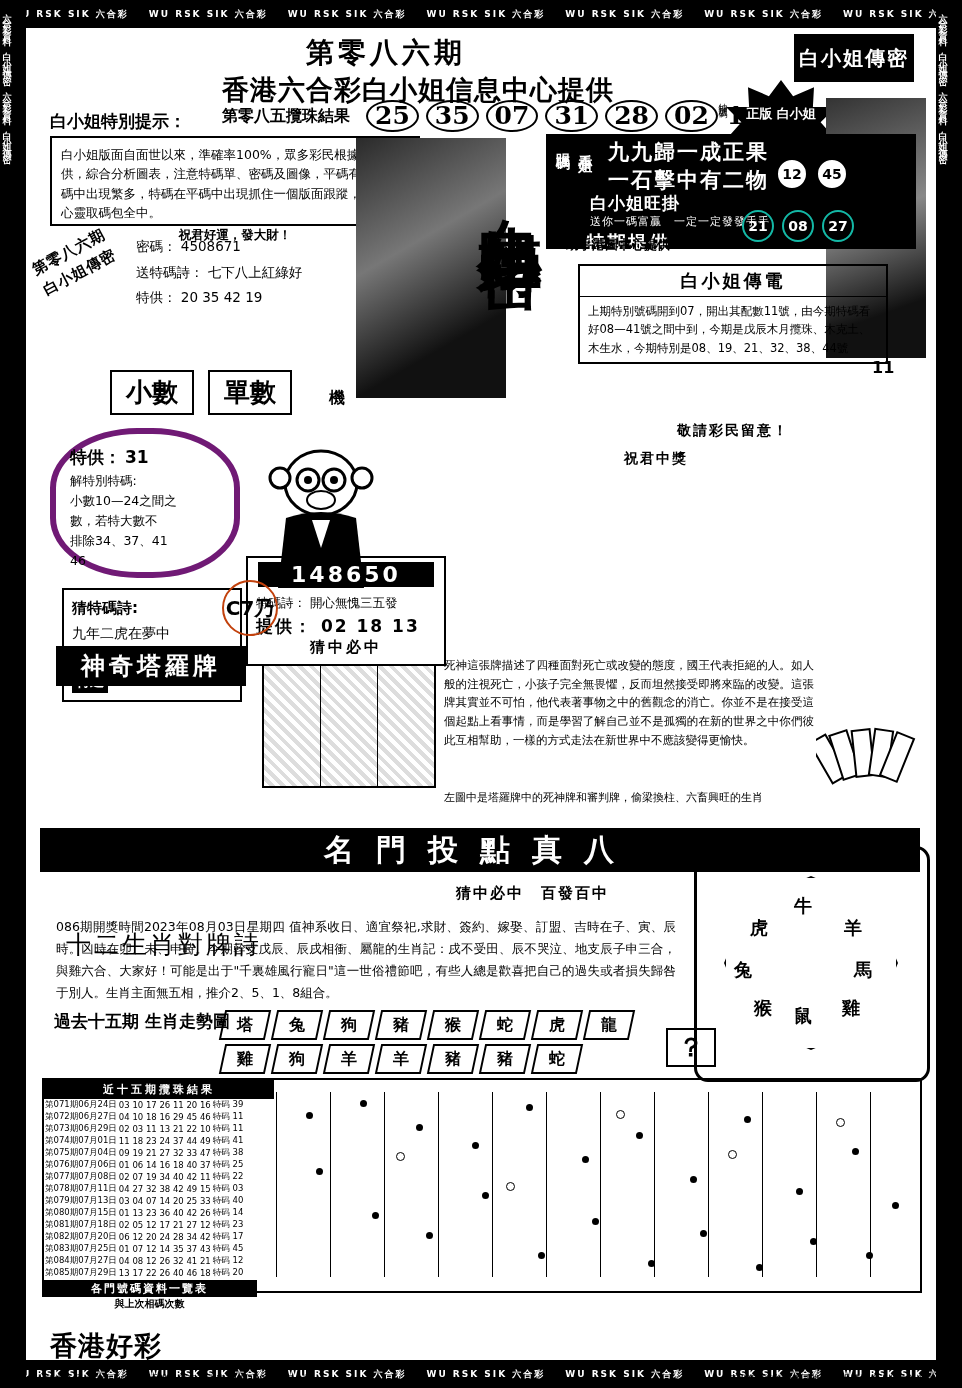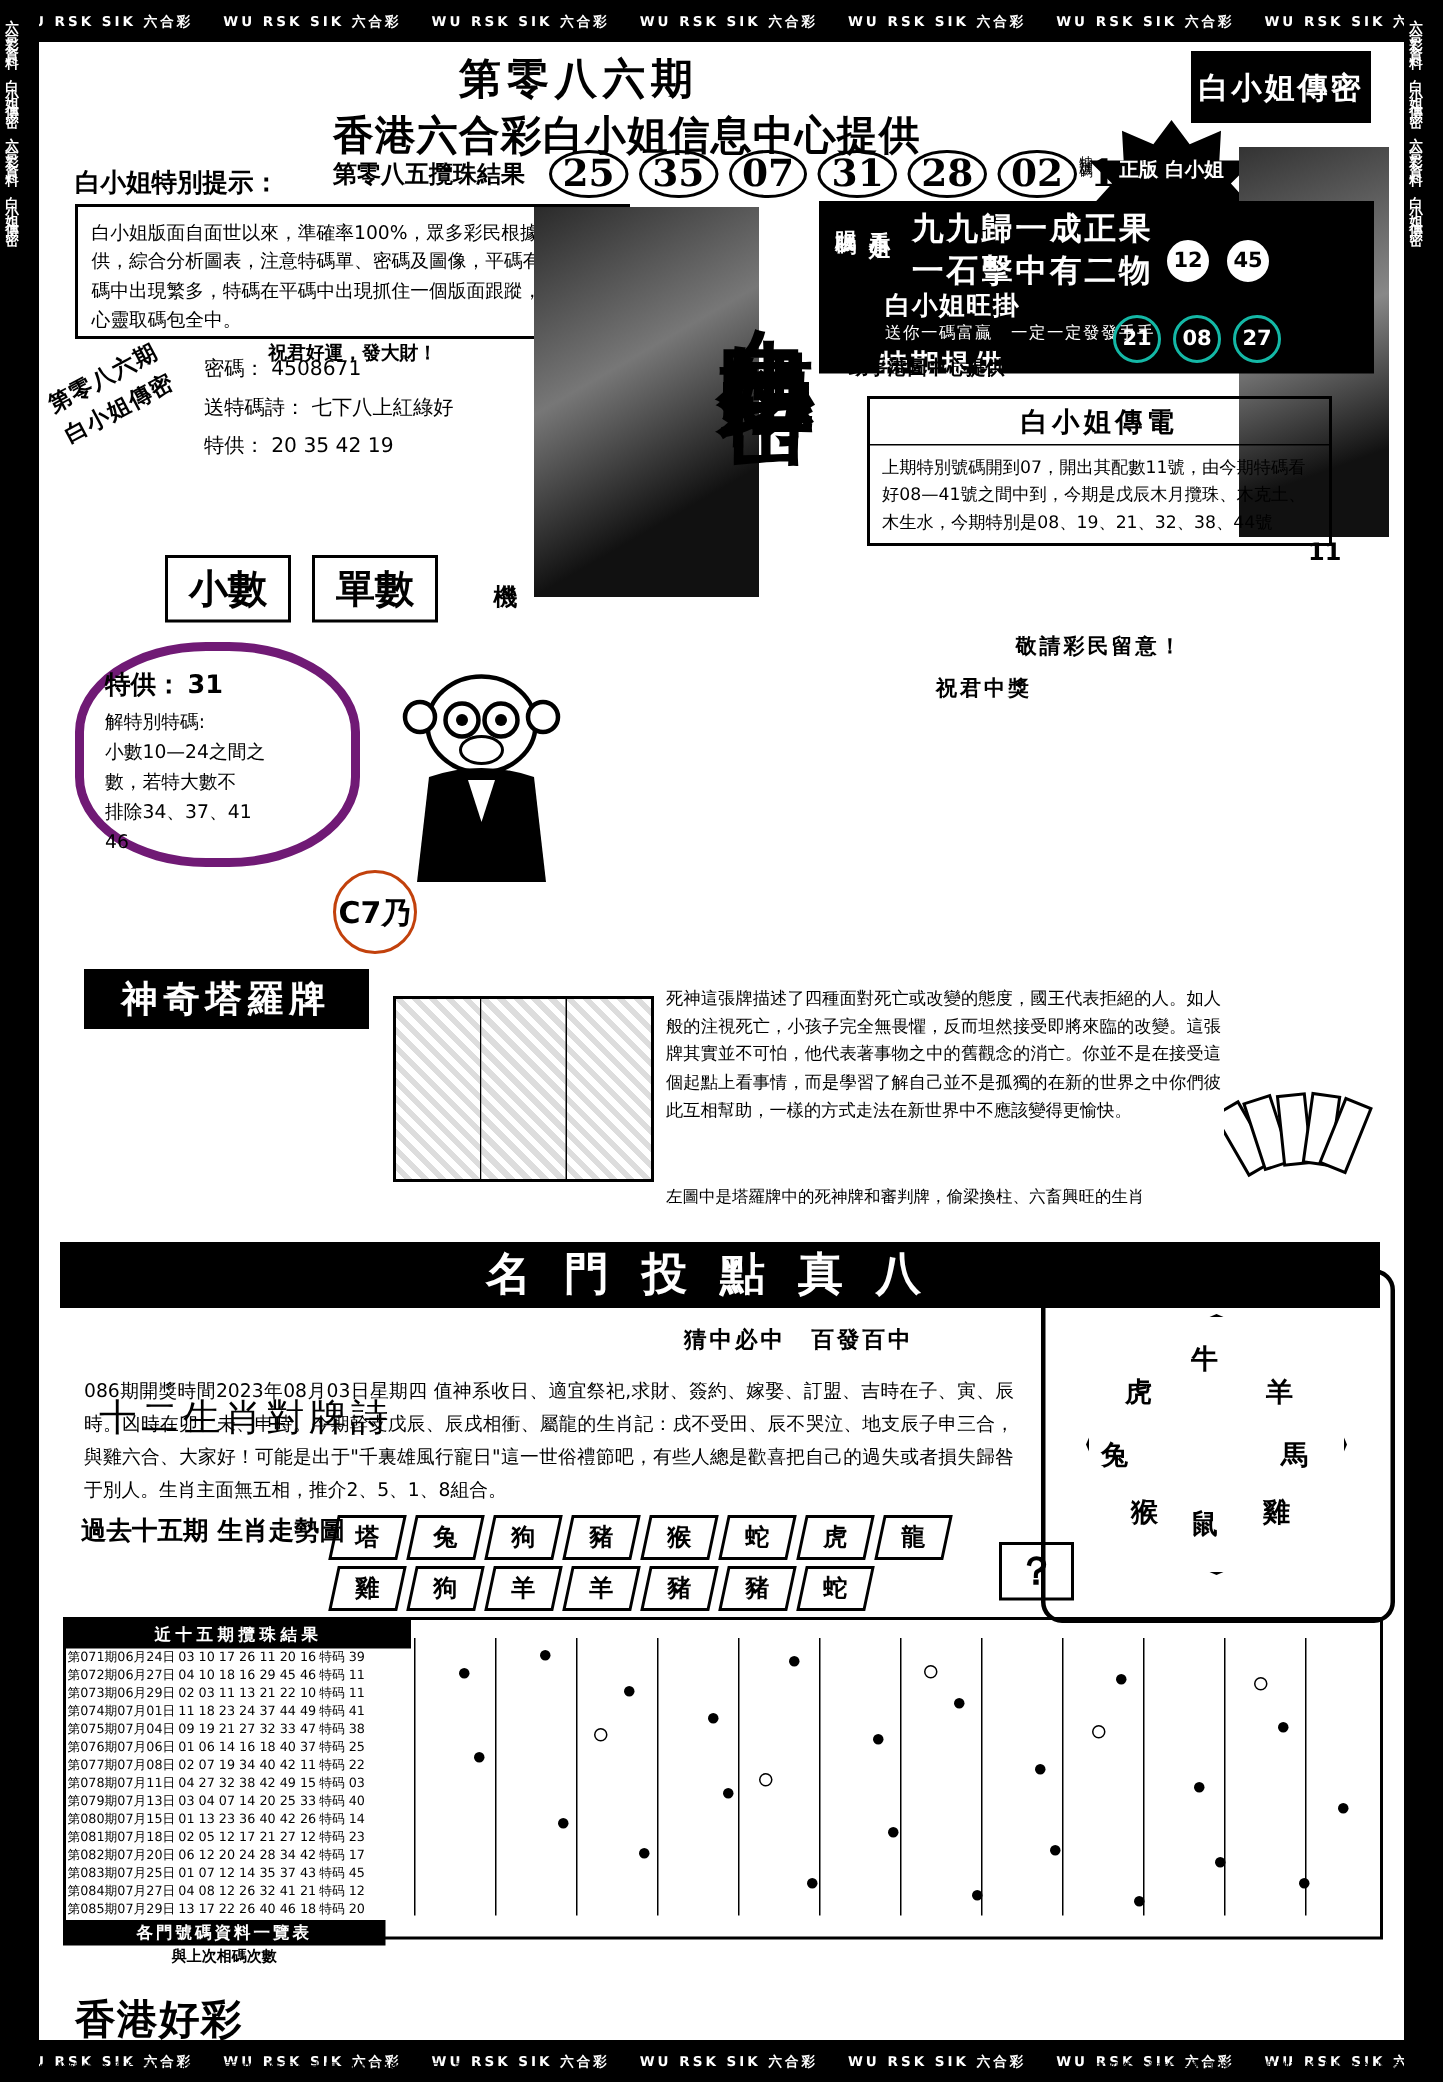--- a/index.html
+++ b/index.html
@@ -258,21 +258,42 @@
         <circle cx="52" cy="52" r="4" fill="#000"></circle>
           <circle cx="78" cy="52" r="4" fill="#000"></circle>
         <ellipse cx="65" cy="72" rx="14" ry="9" fill="#fff" stroke="#000" stroke-width="2"></ellipse>
         <circle cx="24" cy="50" r="10" fill="#fff" stroke="#000" stroke-width="3"></circle>
         <circle cx="106" cy="50" r="10" fill="#fff" stroke="#000" stroke-width="3"></circle>
         <path d="M30 90 Q65 78 100 90 L108 160 L22 160 Z" fill="#000"></path>
         <path d="M56 92 L65 120 L74 92" fill="#fff"></path>
       </svg>
     </div>
 
-
+    <div class="poem-box">
+      <div class="poem-t">猜特碼詩:</div>
+      <div>九年二虎在夢中</div>
+      <div>六畜興旺家和喜</div>
+      <div>
+        <span class="poem-hl">特送</span>
+        <span style="font-size:17px;font-weight:bold;">8  16</span>
+      </div>
+    </div>
+
+    <div class="num-box">
+      <div class="num-top">148650</div>
+      <div class="num-l">
+        <span>特碼詩：</span>
+        <span>開心無愧三五發</span>
+      </div>
+      <div class="num-big">
+        <span>提供：</span>
+        <span>02  18  13</span>
+      </div>
+      <div class="num-cc">猜中必中</div>
+    </div>
     <div class="seal">C7乃</div>
 
     <div class="tarot-title">神奇塔羅牌</div>
     <div class="tarot-imgs">
       <div class="tcard"></div>
       <div class="tcard"></div>
       <div class="tcard" style="border-right:none;"></div>
     </div>
     <div class="tarot-text">死神這張牌描述了四種面對死亡或改變的態度，國王代表拒絕的人。如人般的注視死亡，小孩子完全無畏懼，反而坦然接受即將來臨的改變。這張牌其實並不可怕，他代表著事物之中的舊觀念的消亡。你並不是在接受這個起點上看事情，而是學習了解自己並不是孤獨的在新的世界之中你們彼此互相幫助，一樣的方式走法在新世界中不應該變得更愉快。</div>
     <div class="tarot-cap">左圖中是塔羅牌中的死神牌和審判牌，偷梁換柱、六畜興旺的生肖</div>

